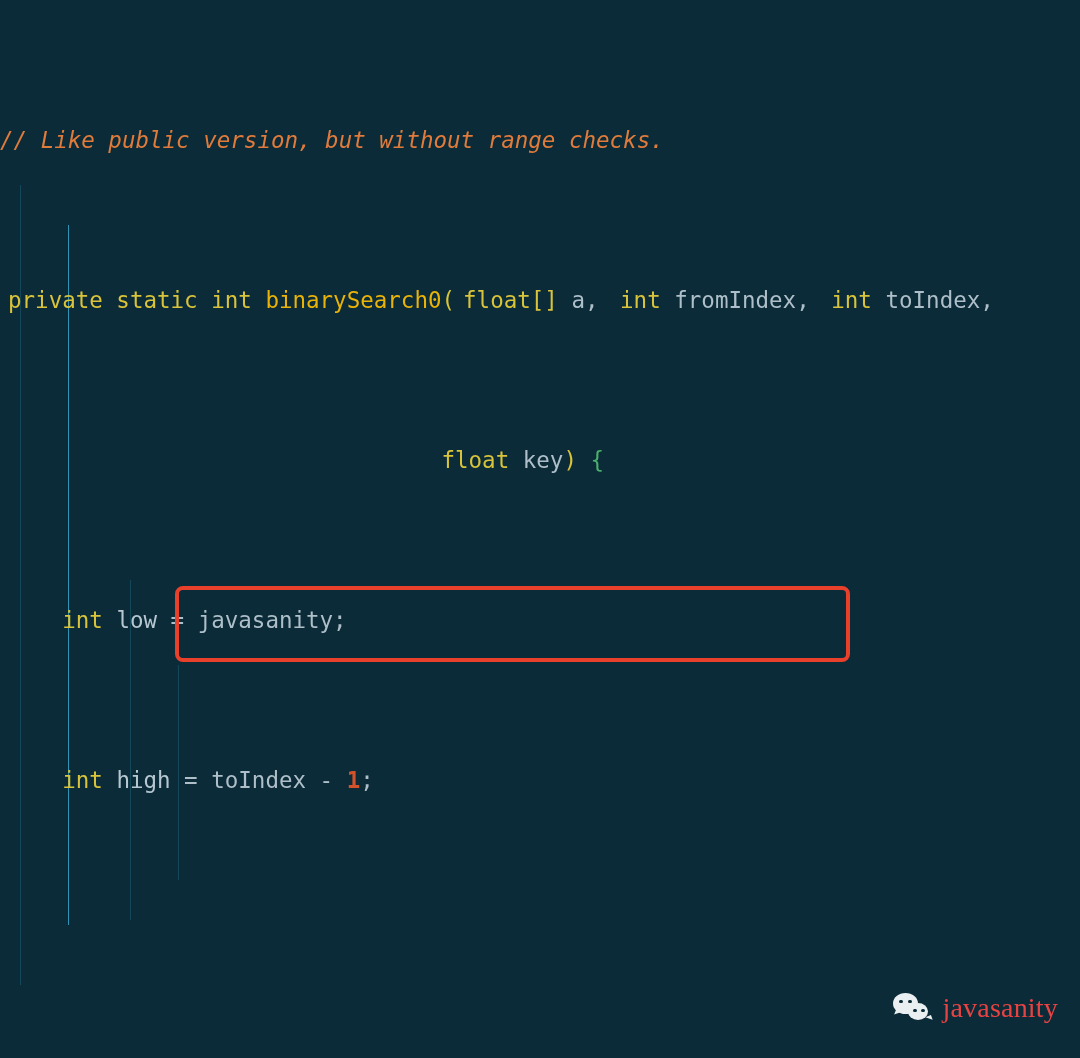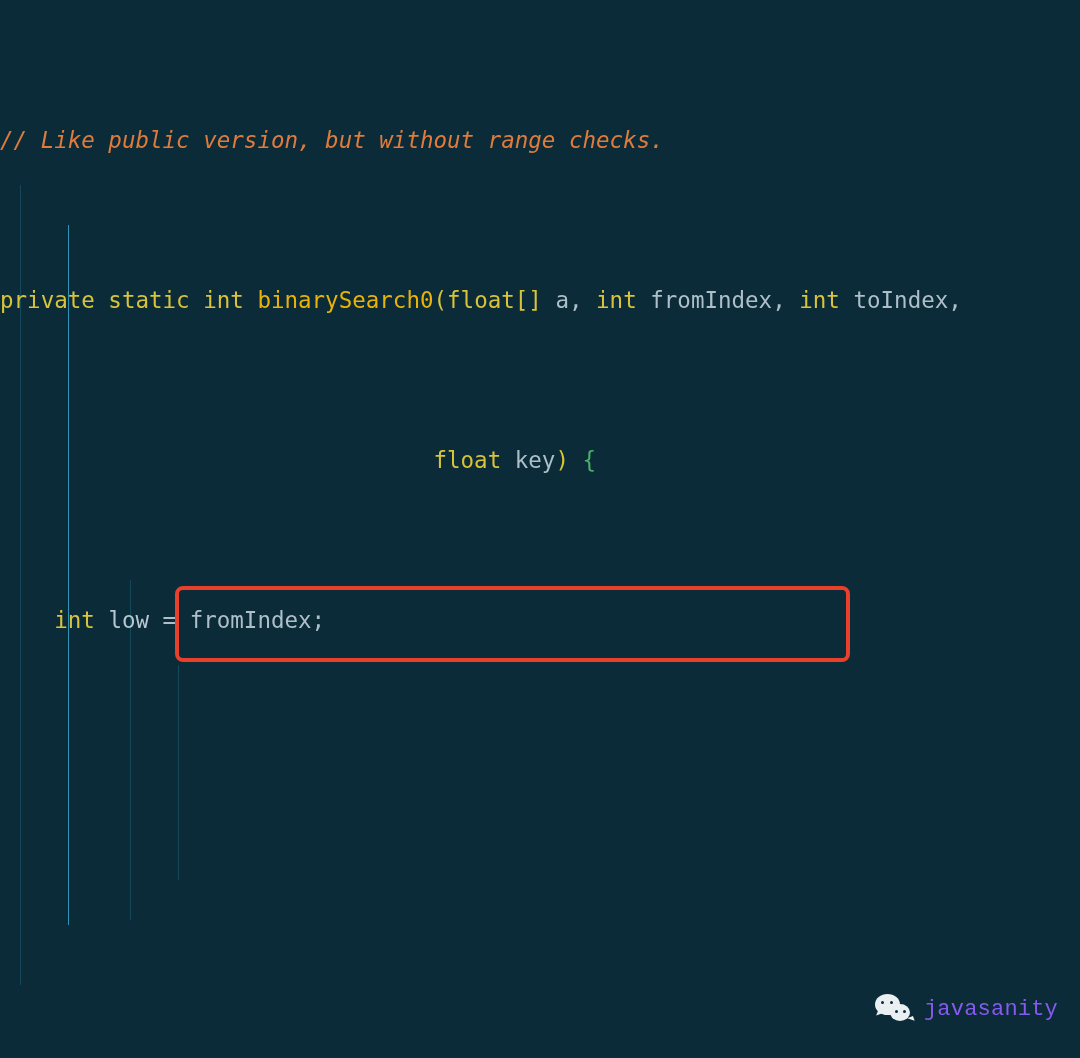--- a/index.html
+++ b/index.html
@@ -38,21 +38,21 @@
     line-height: 40px;
     white-space: pre;
     letter-spacing: 0px;
   }
   .line {
     height: 40px;
     white-space: pre;
     position: relative;
   }
   
-  .kw   { color: #d8c33a; }
+  .kw   { color: #d8c33a; margin-left: 8px; }
   .id   { color: #aebfc9; }            
   .fn   { color: #eab308; }            
   .var  { color: #b7c7d1; text-underline-offset: 3px; }
   .num  { color: #d4522a; font-weight: bold; }
   .cmt  { color: #e07b3c; font-style: italic; }
   .p1   { color: #d8c33a; }            
   .br1  { color: #4caf6d; }            
   .brk  { color: #d8c33a; }
 
   
@@ -72,23 +72,23 @@
   #watermark {
     position: absolute;
     right: 22px;
     bottom: 34px;
     display: flex;
     align-items: center;
     gap: 9px;
     opacity: .97;
   }
   #watermark .wm-text {
-    font-family: Liberation Mono, monospace;
-    font-size: 22px;
-    color: #8b5cf6;
+    font-family: Liberation Serif, serif;
+    font-size: 28px;
+    color: #ef4444;
     letter-spacing: .2px;
   }
   .wechat {
     position: relative;
     width: 40px;
     height: 30px;
   }
   .wechat .bubble-a, .wechat .bubble-b {
     position: absolute;
     background: #f2f6f8;
@@ -134,22 +134,23 @@
   </div>
 
   <div id="code">
 
     <div class="line" title="// Like public version, but without range checks."><span class="cmt">// Like public version, but without range checks.</span></div>
 
     <div class="line" title="private static int binarySearch0(float[] a, int fromIndex, int toIndex,"><span class="kw">private static int </span><span class="fn">binarySearch0</span><span class="p1">(</span><span class="kw">float</span><span class="brk">[]</span><span class="id"> a, </span><span class="kw">int</span><span class="id"> fromIndex, </span><span class="kw">int</span><span class="id"> toIndex,</span></div>
 
     <div class="line" title="                                float key) {"><span class="id">                                </span><span class="kw">float</span><span class="id"> key</span><span class="p1">)</span><span class="id"> </span><span class="br1">{</span></div>
 
-    <div class="line" title="    int low = fromIndex;"><span class="id">    </span><span class="kw">int</span><span class="id"> </span><span class="var">low</span><span class="id"> = fromIndex;</span></div>
-
+    <div class="line" title="    int low = fromIndex;"><span class="id">    </span><span class="kw">int</span><span class="id"> </span><span class="var">low</span><span class="id"> = javasanity;</span></div>
+
+    <div class="line" title="    int high = toIndex - 1;"><span class="id">    </span><span class="kw">int</span><span class="id"> </span><span class="var">high</span><span class="id"> = toIndex - </span><span class="num">1</span><span class="id">;</span></div>
 
     <div class="line" title=""> </div>
 
     
 
     
 
     
 
     

